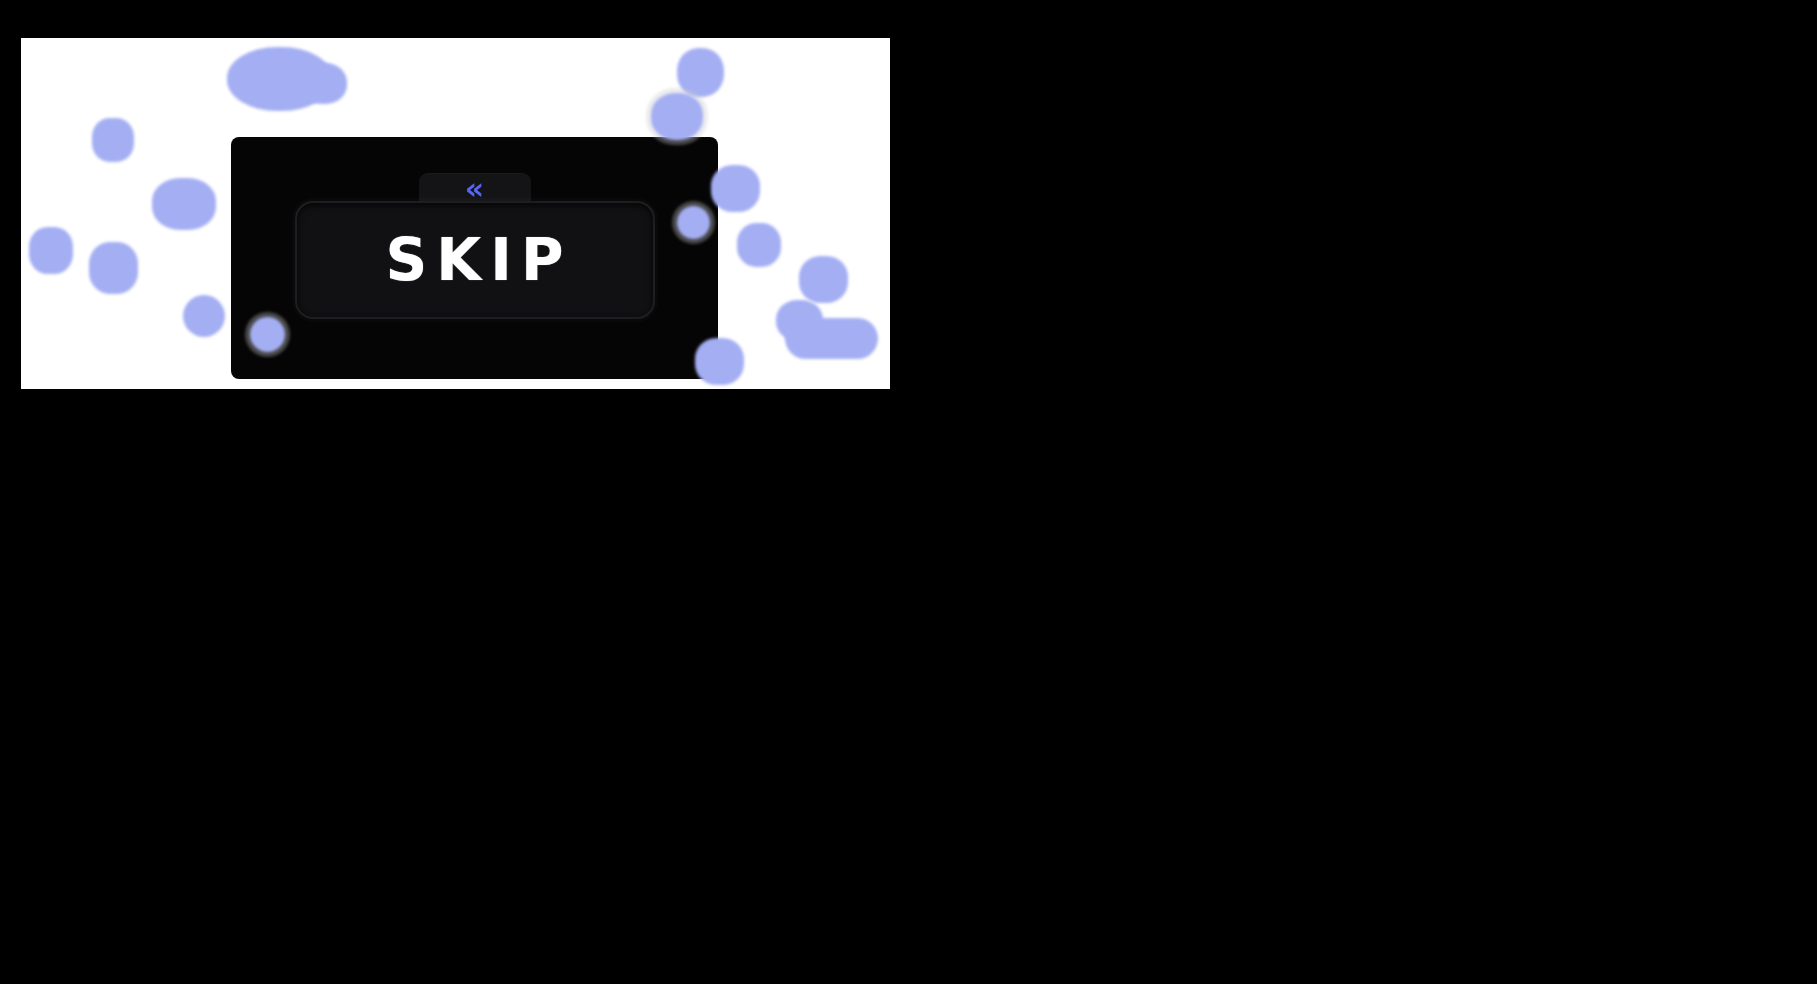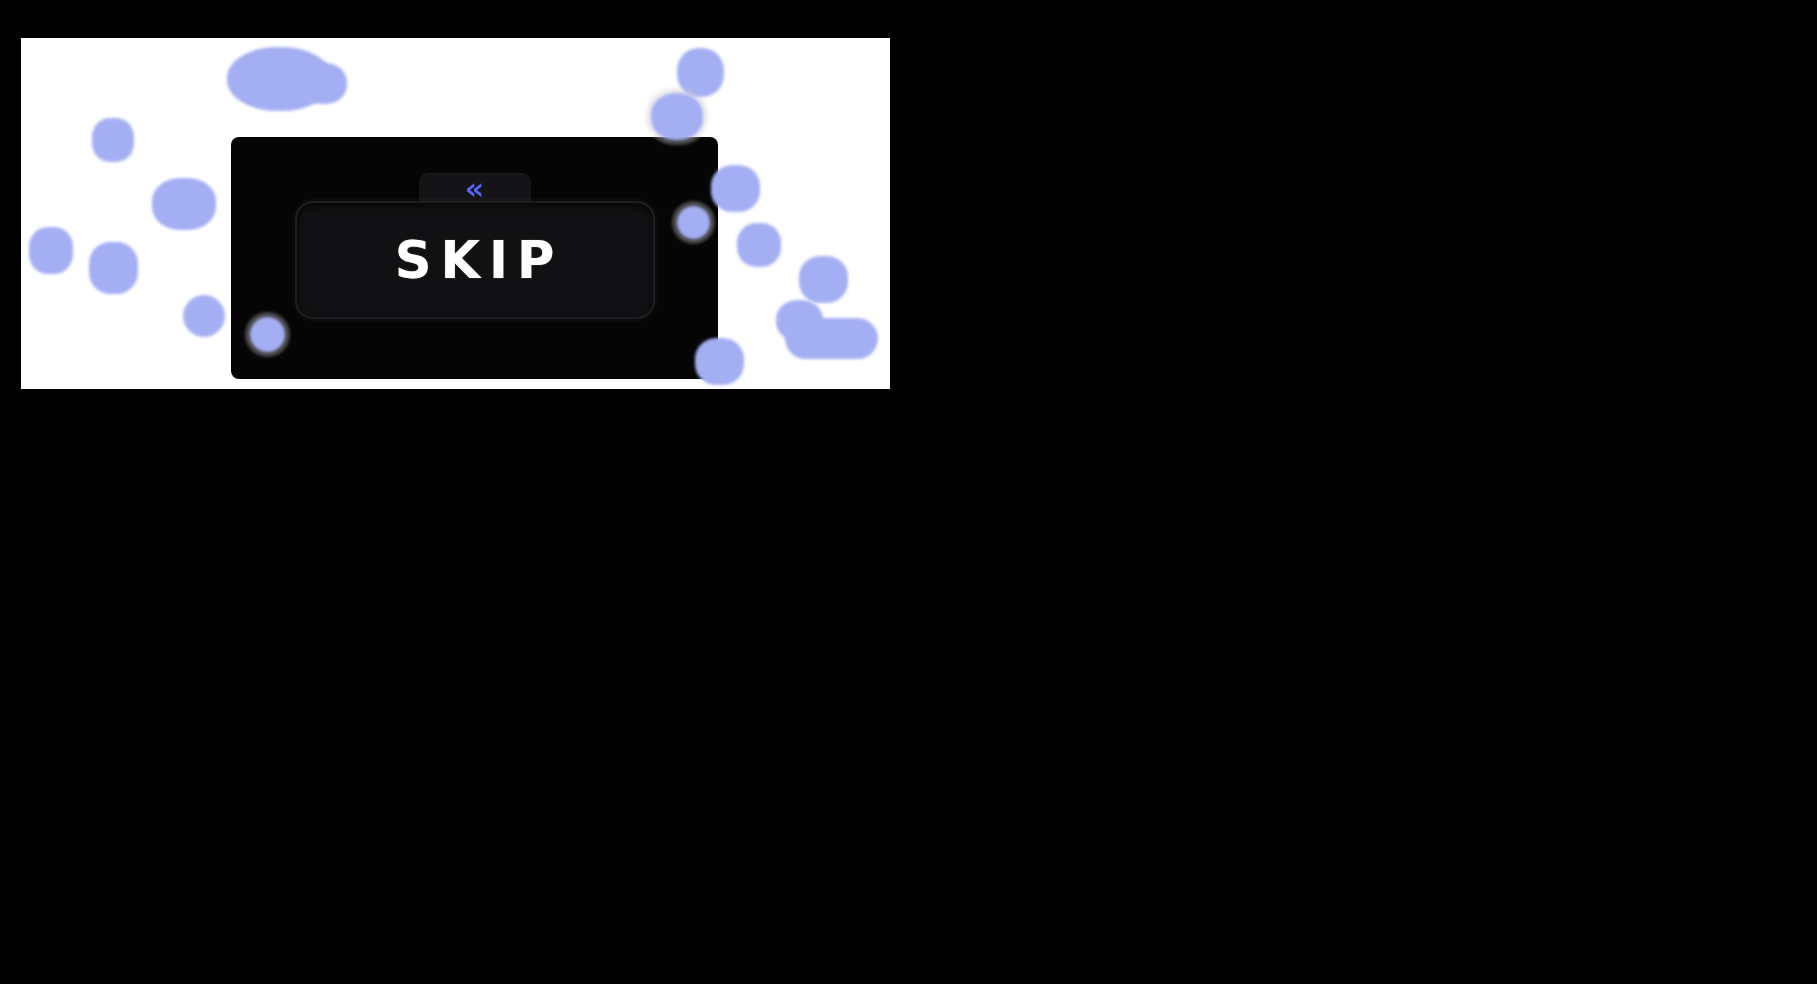--- a/index.html
+++ b/index.html
@@ -81,21 +81,21 @@
     border: 2px solid #1e1e22;
     border-radius: 18px;
     display: flex;
     align-items: center;
     justify-content: center;
     cursor: pointer;
     box-shadow: 0 0 0 3px rgba(255,255,255,0.02), inset 0 2px 6px rgba(0,0,0,0.8);
   }
   .skip-label {
     color: #ffffff;
-    font-size: 51px;
+    font-size: 58px;
     font-weight: 800;
     letter-spacing: 9px;
     text-shadow: 0 0 1px rgba(255,255,255,0.6);
     padding-left: 9px; 
     user-select: none;
   }
 </style>
 </head>
 <body>
 

